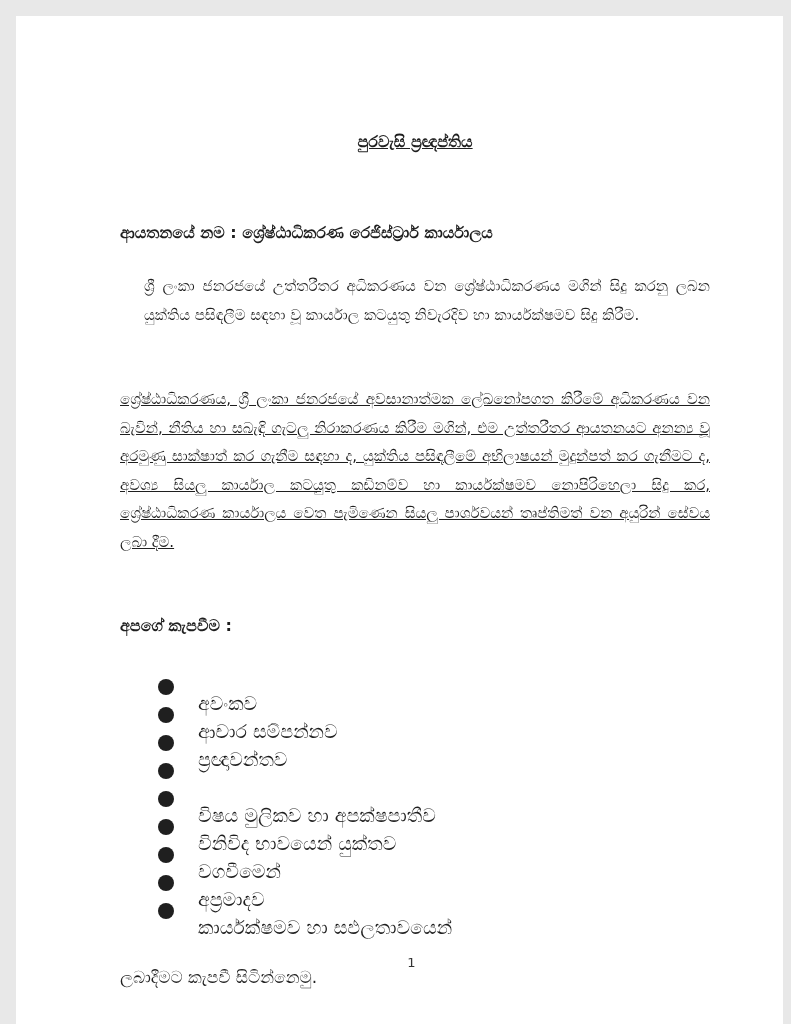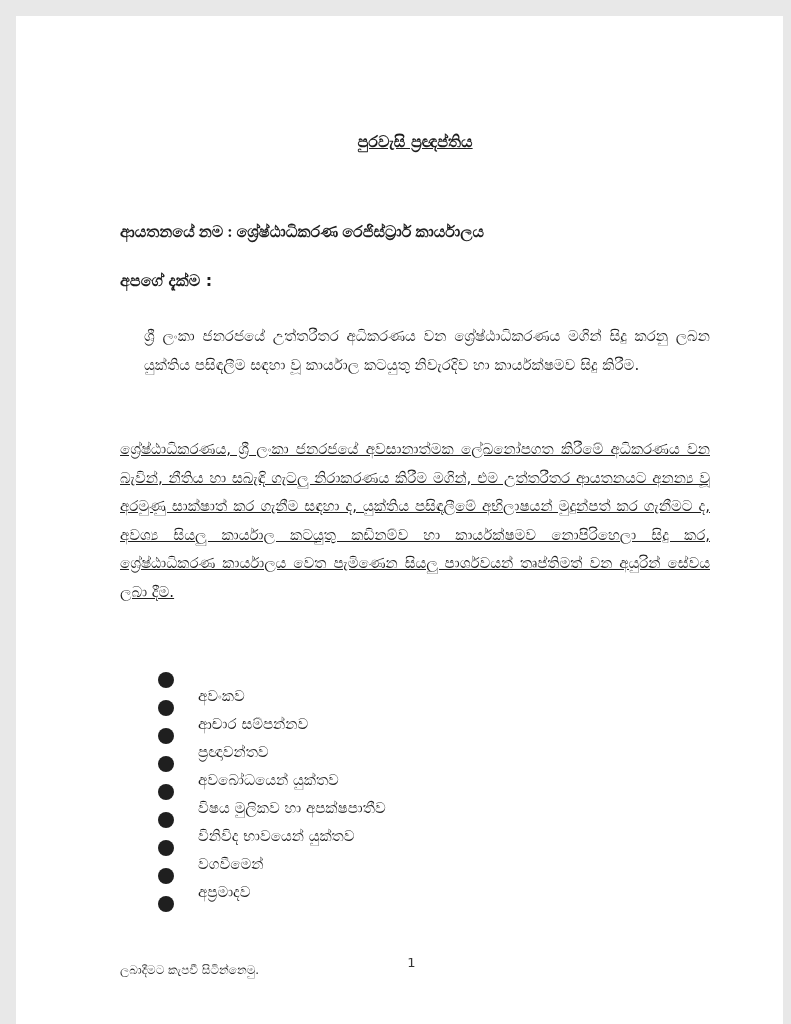--- a/index.html
+++ b/index.html
@@ -22,21 +22,21 @@
     font-size: 16px;
     font-weight: bold;
     text-decoration: underline;
     margin-bottom: 56px;
   }
   .section-heading {
     font-size: 16px;
     font-weight: bold;
     margin-bottom: 16px;
   }
-  .inst-heading { margin-bottom: 14px; font-family: Liberation Serif, serif; }
+  .inst-heading { margin-bottom: 14px; }
   .quote {
     font-style: italic;
     font-size: 14.5px;
     line-height: 22px;
     margin-bottom: 56px;
   }
   .para {
     font-size: 15px;
     line-height: 28.5px;
     text-align: justify;
@@ -44,36 +44,36 @@
   }
   .para.vision { margin-bottom: 40px; margin-left: 24px; }
   .para.mission { margin-bottom: 44px; text-decoration: underline; }
   .commit-list {
     list-style: none;
     margin: 22px 0 18px 30px;
   }
   .commit-list li {
     display: flex;
     align-items: baseline;
-    font-size: 15px;
+    font-size: 19px;
     line-height: 28px;
     height: 28px;
   }
   .bullet {
     display: inline-block;
     width: 7px;
     height: 7px;
     border-radius: 50%;
     background: #1f1f1f;
     margin-right: 16px;
     flex: 0 0 7px;
     align-self: center;
   }
   .closing {
-    font-size: 12px;
+    font-size: 17px;
     line-height: 24px;
     margin-top: 24px;
   }
   .page-number {
     position: absolute;
     bottom: 62px;
     left: 0;
     width: 100%;
     text-align: center;
     font-size: 13px;
@@ -84,63 +84,63 @@
 <body>
 
 <div class="page">
   <div class="content">
 
     <div class="doc-title">පුරවැසි ප්‍රඥප්තිය</div>
 
     <div class="section-heading inst-heading">ආයතනයේ නම : ශ්‍රේෂ්ඨාධිකරණ රෙජිස්ට්‍රාර් කාර්යාලය</div>
 
 
-    <div class="section-heading">අපගේ දැක්ම :</div>
 
     <div class="para vision">ශ්‍රී ලංකා ජනරජයේ උත්තරීතර අධිකරණය වන ශ්‍රේෂ්ඨාධිකරණය මගින් සිදු කරනු ලබන යුක්තිය පසිඳලීම සඳහා වූ කාර්යාල කටයුතු නිවැරදිව හා කාර්යක්ෂමව සිදු කිරීම.</div>
 
 
     <div class="para mission">ශ්‍රේෂ්ඨාධිකරණය, ශ්‍රී ලංකා ජනරජයේ අවසානාත්මක ලේඛනෝපගත කිරීමේ අධිකරණය වන බැවින්, නීතිය හා සබැඳි ගැටලු නිරාකරණය කිරීම මගින්, එම උත්තරීතර ආයතනයට අනන්‍ය වූ අරමුණු සාක්ෂාත් කර ගැනීම සඳහා ද, යුක්තිය පසිඳලීමේ අභිලාෂයන් මුදුන්පත් කර ගැනීමට ද, අවශ්‍ය සියලු කාර්යාල කටයුතු කඩිනම්ව හා කාර්යක්ෂමව නොපිරිහෙලා සිදු කර, ශ්‍රේෂ්ඨාධිකරණ කාර්යාලය වෙත පැමිණෙන සියලු පාර්ශවයන් තෘප්තිමත් වන අයුරින් සේවය ලබා දීම.</div>
 
+    <div class="section-heading">අපගේ කැපවීම :</div>
 
     <ul class="commit-list">
       <li>
         <span class="bullet"></span>
         <span>අවංකව</span>
       </li>
       <li>
         <span class="bullet"></span>
         <span>ආචාර සම්පන්නව</span>
       </li>
       <li>
         <span class="bullet"></span>
         <span>ප්‍රඥාවන්තව</span>
       </li>
       <li>
         <span class="bullet"></span>
-        <span>අවබෝධයෙන් යුක්තව</span>
       </li>
       <li>
         <span class="bullet"></span>
         <span>විෂය මුලිකව හා අපක්ෂපාතීව</span>
       </li>
       <li>
         <span class="bullet"></span>
         <span>විනිවිද භාවයෙන් යුක්තව</span>
       </li>
       <li>
         <span class="bullet"></span>
         <span>වගවීමෙන්</span>
       </li>
       <li>
         <span class="bullet"></span>
         <span>අප්‍රමාදව</span>
       </li>
       <li>
         <span class="bullet"></span>
+        <span>කාර්යක්ෂමව හා සඵලතාවයෙන්</span>
       </li>
     </ul>
 
     <div class="closing">ලබාදීමට කැපවී සිටින්නෙමු.</div>
 
   </div>
 
   <div class="page-number">1</div>
 </div>
 

